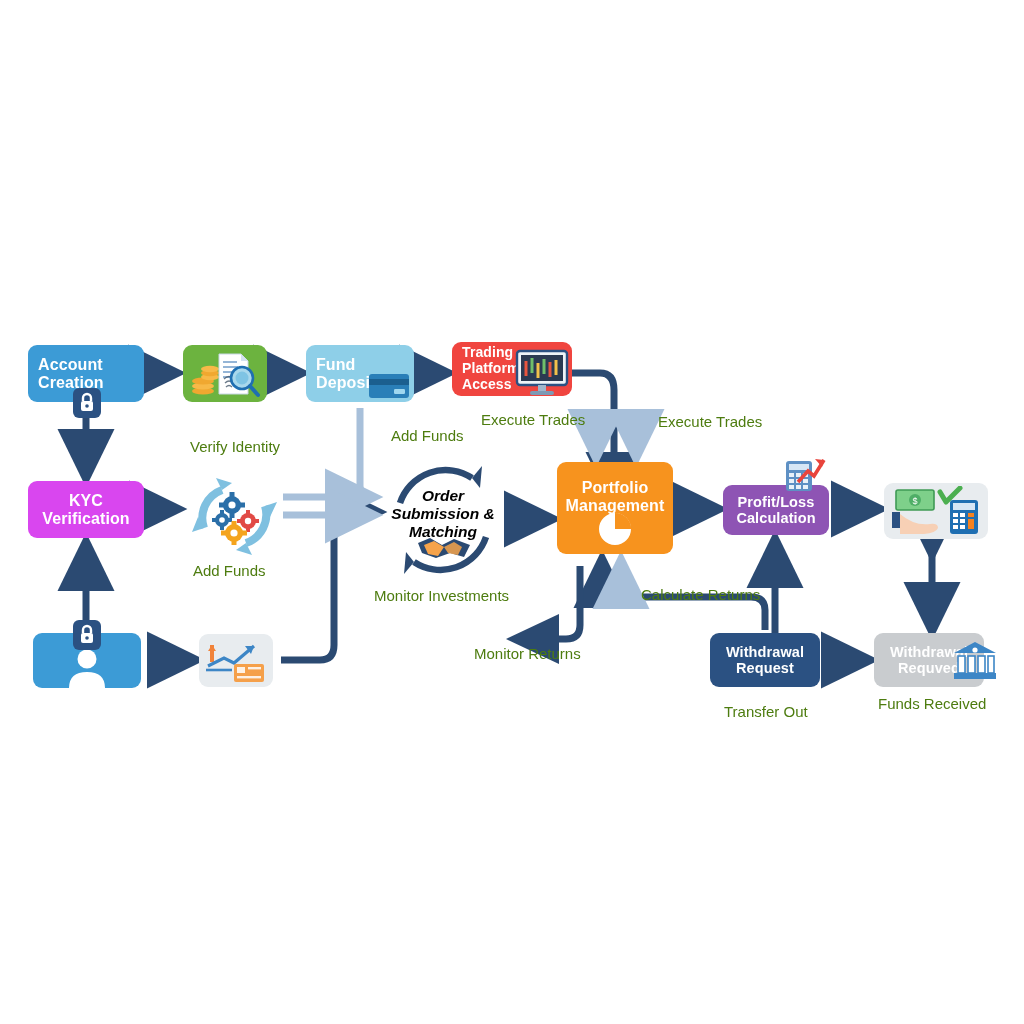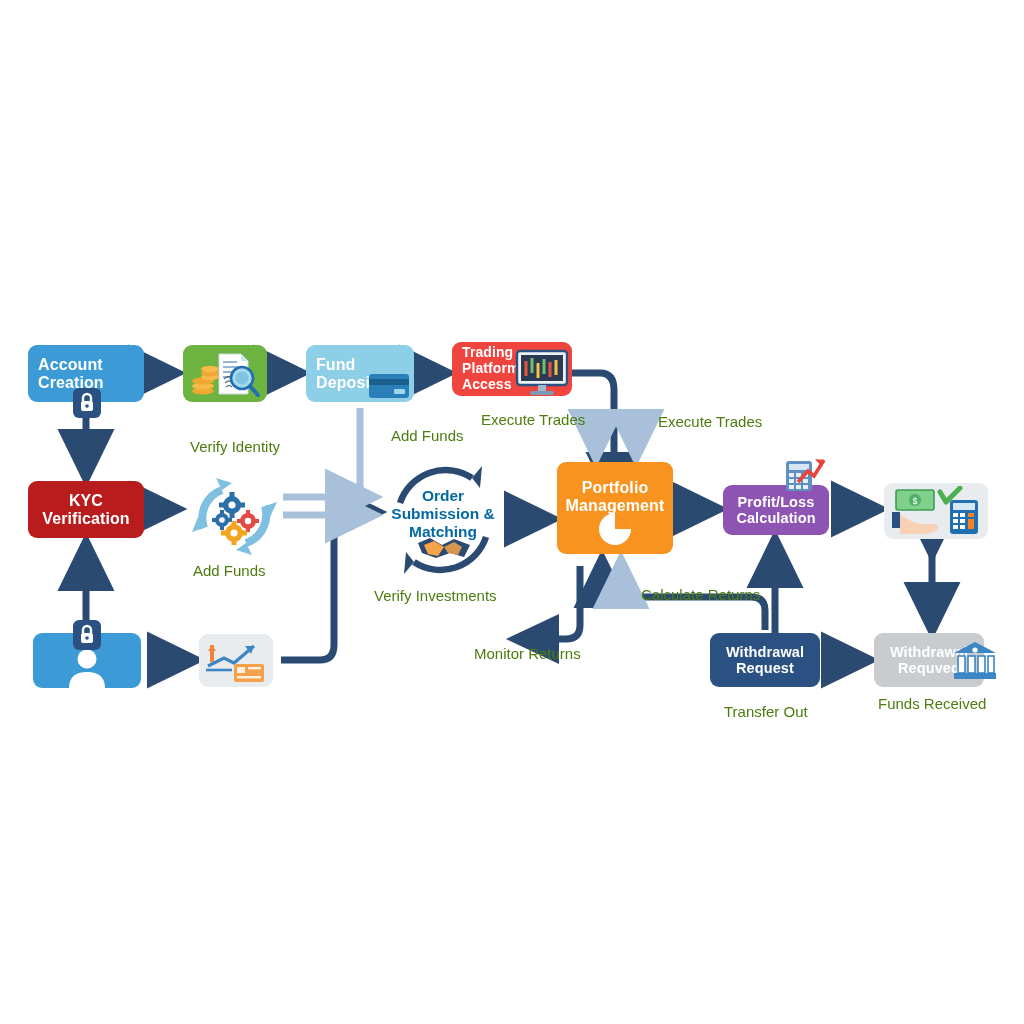--- a/index.html
+++ b/index.html
@@ -33,24 +33,25 @@
     color:#4d7c0f;
     font-size:15px;
     white-space:nowrap;
     font-family:"Liberation Sans", sans-serif;
   }
 
   .circle-node{
     position:absolute;
     display:flex;align-items:center;justify-content:center;
     text-align:center;
-    color:#0369a1;
+    color:#000000;
     font-weight:bold;
     font-size:15.5px;
     line-height:1.15;
+    font-style:italic;
   }
   .circle-node .ctext{position:relative;z-index:3;transform:translateY(-6px);}
 
   .badge{position:absolute;z-index:6;}
 </style>
 </head>
 <body>
 
 <div id="stage">
 
@@ -180,21 +181,21 @@
         <line x1="24" y1="14" x2="24" y2="29" stroke="#f3c14b"></line>
         <line x1="30" y1="10" x2="30" y2="25" stroke="#6fc06a"></line>
         <line x1="36" y1="13" x2="36" y2="28" stroke="#e8553f"></line>
         <line x1="42" y1="11" x2="42" y2="26" stroke="#f3c14b"></line>
       </g>
       <rect x="24" y="36" width="8" height="6" fill="#9fb6cc"></rect>
       <rect x="16" y="42" width="24" height="4" rx="2" fill="#7d9ab5"></rect>
     </svg>
   </div>
 
-  <div class="node box" style="left:28px;top:481px;width:116px;height:57px;background:#b91c1c;font-size:16px;">
+  <div class="node box" style="left:28px;top:481px;width:116px;height:57px;background:#d946ef;font-size:16px;">
     <span class="lbl">KYC<br>Verification</span>
   </div>
 
   <div class="node" style="left:182px;top:474px;width:105px;height:85px;">
     <svg width="105" height="85" viewBox="0 0 105 85">
       <g fill="none" stroke="#7fc0e0" stroke-width="8" stroke-linecap="butt">
         <path d="M22,54 A30,30 0 0 1 40,16"></path>
         <path d="M83,32 A30,30 0 0 1 64,69"></path>
       </g>
       <path d="M40,16 L34,4 L50,9 Z" fill="#7fc0e0"></path>
@@ -370,19 +371,19 @@
       </g>
       <rect x="2" y="33" width="42" height="6" fill="#3d86c6"></rect>
     </svg>
   </div>
 
   <div class="edge-label" style="left:481px;top:411px;">Execute Trades</div>
   <div class="edge-label" style="left:658px;top:413px;">Execute Trades</div>
   <div class="edge-label" style="left:391px;top:427px;">Add Funds</div>
   <div class="edge-label" style="left:190px;top:438px;">Verify Identity</div>
   <div class="edge-label" style="left:193px;top:562px;">Add Funds</div>
-  <div class="edge-label" style="left:374px;top:587px;">Verify Investments</div>
+  <div class="edge-label" style="left:374px;top:587px;">Monitor Investments</div>
   <div class="edge-label" style="left:641px;top:586px;">Calculate Returns</div>
   <div class="edge-label" style="left:474px;top:645px;">Monitor Returns</div>
   <div class="edge-label" style="left:724px;top:703px;">Transfer Out</div>
   <div class="edge-label" style="left:878px;top:695px;">Funds Received</div>
 
 </div>
 
 </body></html>

